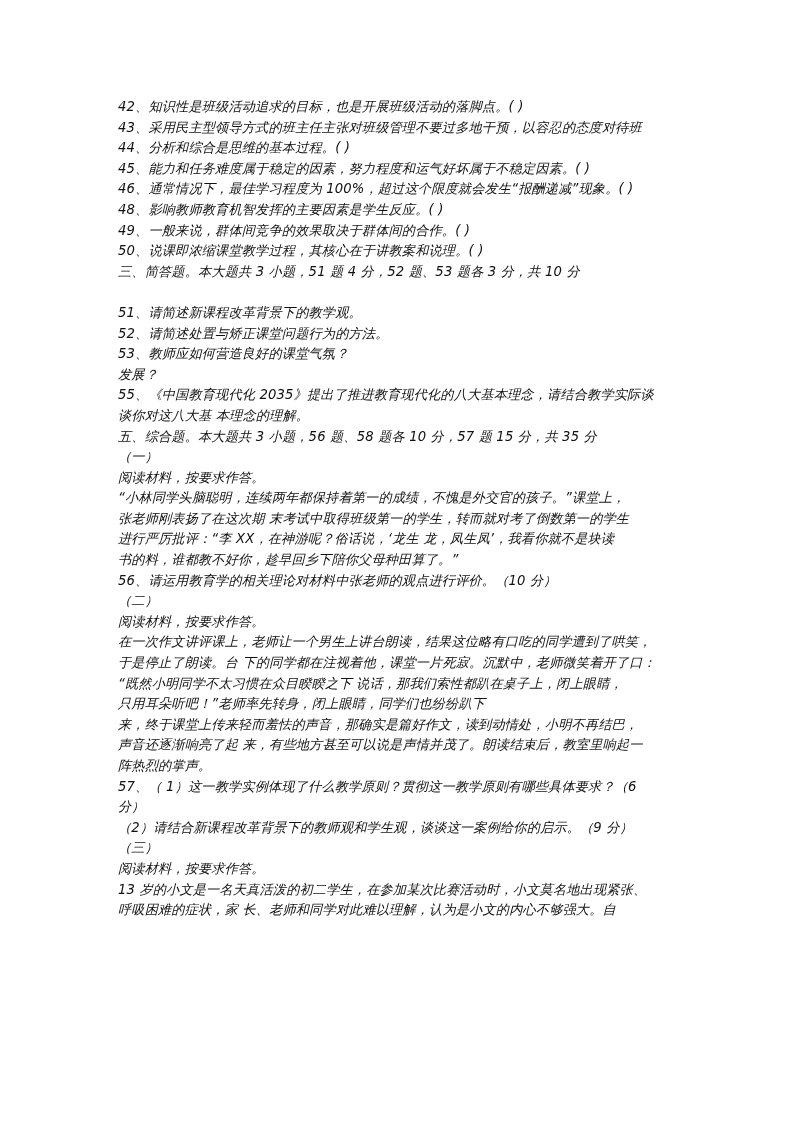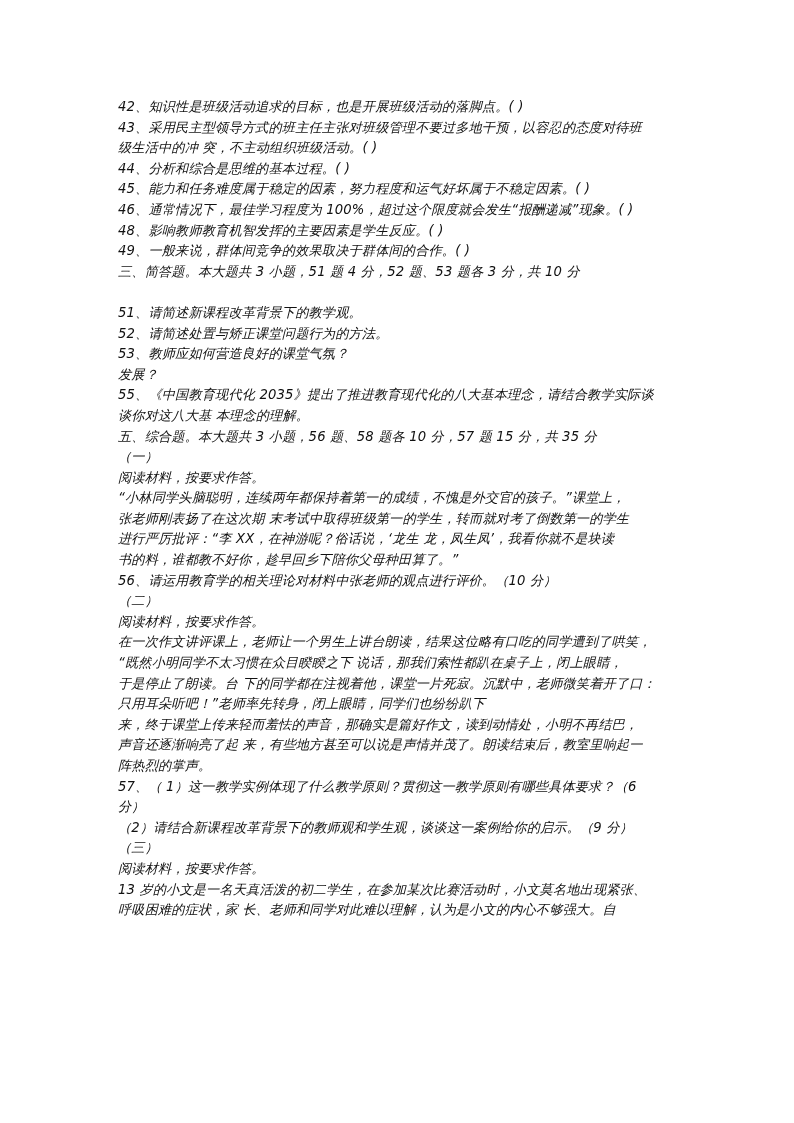--- a/index.html
+++ b/index.html
@@ -32,47 +32,47 @@
     .blank {
       height: 20.6px;
     }
   </style>
 </head>
 <body>
 
 <div class="page">
   <div class="line">42、知识性是班级活动追求的目标，也是开展班级活动的落脚点。(   )</div>
   <div class="line">43、采用民主型领导方式的班主任主张对班级管理不要过多地干预，以容忍的态度对待班</div>
-  <div class="line">级生活中的冲 突，不主动组织班级活动。(   )</div>
   <div class="line">44、分析和综合是思维的基本过程。(   )</div>
   <div class="line">45、能力和任务难度属于稳定的因素，努力程度和运气好坏属于不稳定因素。(   )</div>
   <div class="line">46、通常情况下，最佳学习程度为 100%，超过这个限度就会发生“报酬递减”现象。(   )</div>
   <div class="line">48、影响教师教育机智发挥的主要因素是学生反应。(   )</div>
   <div class="line">49、一般来说，群体间竞争的效果取决于群体间的合作。(   )</div>
+  <div class="line">50、说课即浓缩课堂教学过程，其核心在于讲教案和说理。(   )</div>
   <div class="line">三、简答题。本大题共 3 小题，51 题 4 分，52 题、53 题各 3 分，共 10 分</div>
   <div class="blank"></div>
   <div class="line">51、请简述新课程改革背景下的教学观。</div>
   <div class="line">52、请简述处置与矫正课堂问题行为的方法。</div>
   <div class="line">53、教师应如何营造良好的课堂气氛？</div>
   <div class="line">发展？</div>
   <div class="line">55、《中国教育现代化 2035》提出了推进教育现代化的八大基本理念，请结合教学实际谈</div>
   <div class="line">谈你对这八大基  本理念的理解。</div>
   <div class="line">五、综合题。本大题共 3 小题，56 题、58 题各 10 分，57 题 15 分，共 35 分</div>
   <div class="line">（一）</div>
   <div class="line">阅读材料，按要求作答。</div>
   <div class="line">“小林同学头脑聪明，连续两年都保持着第一的成绩，不愧是外交官的孩子。”课堂上，</div>
   <div class="line">张老师刚表扬了在这次期      末考试中取得班级第一的学生，转而就对考了倒数第一的学生</div>
   <div class="line">进行严厉批评：“李 XX，在神游呢？俗话说，‘龙生    龙，凤生凤’，我看你就不是块读</div>
   <div class="line">书的料，谁都教不好你，趁早回乡下陪你父母种田算了。”</div>
   <div class="line">56、请运用教育学的相关理论对材料中张老师的观点进行评价。（10 分）</div>
   <div class="line">（二）</div>
   <div class="line">阅读材料，按要求作答。</div>
   <div class="line">在一次作文讲评课上，老师让一个男生上讲台朗读，结果这位略有口吃的同学遭到了哄笑，</div>
+  <div class="line">于是停止了朗读。台 下的同学都在注视着他，课堂一片死寂。沉默中，老师微笑着开了口：</div>
   <div class="line">“既然小明同学不太习惯在众目睽睽之下      说话，那我们索性都趴在桌子上，闭上眼睛，</div>
-  <div class="line">于是停止了朗读。台 下的同学都在注视着他，课堂一片死寂。沉默中，老师微笑着开了口：</div>
   <div class="line">只用耳朵听吧！”老师率先转身，闭上眼睛，同学们也纷纷趴下</div>
   <div class="line">来，终于课堂上传来轻而羞怯的声音，那确实是篇好作文，读到动情处，小明不再结巴，</div>
   <div class="line">声音还逐渐响亮了起  来，有些地方甚至可以说是声情并茂了。朗读结束后，教室里响起一</div>
   <div class="line">阵热烈的掌声。</div>
   <div class="line">57、（    1）这一教学实例体现了什么教学原则？贯彻这一教学原则有哪些具体要求？（6</div>
   <div class="line">分）</div>
   <div class="line">（2）请结合新课程改革背景下的教师观和学生观，谈谈这一案例给你的启示。（9 分）</div>
   <div class="line">（三）</div>
   <div class="line">阅读材料，按要求作答。</div>
   <div class="line">13 岁的小文是一名天真活泼的初二学生，在参加某次比赛活动时，小文莫名地出现紧张、</div>

